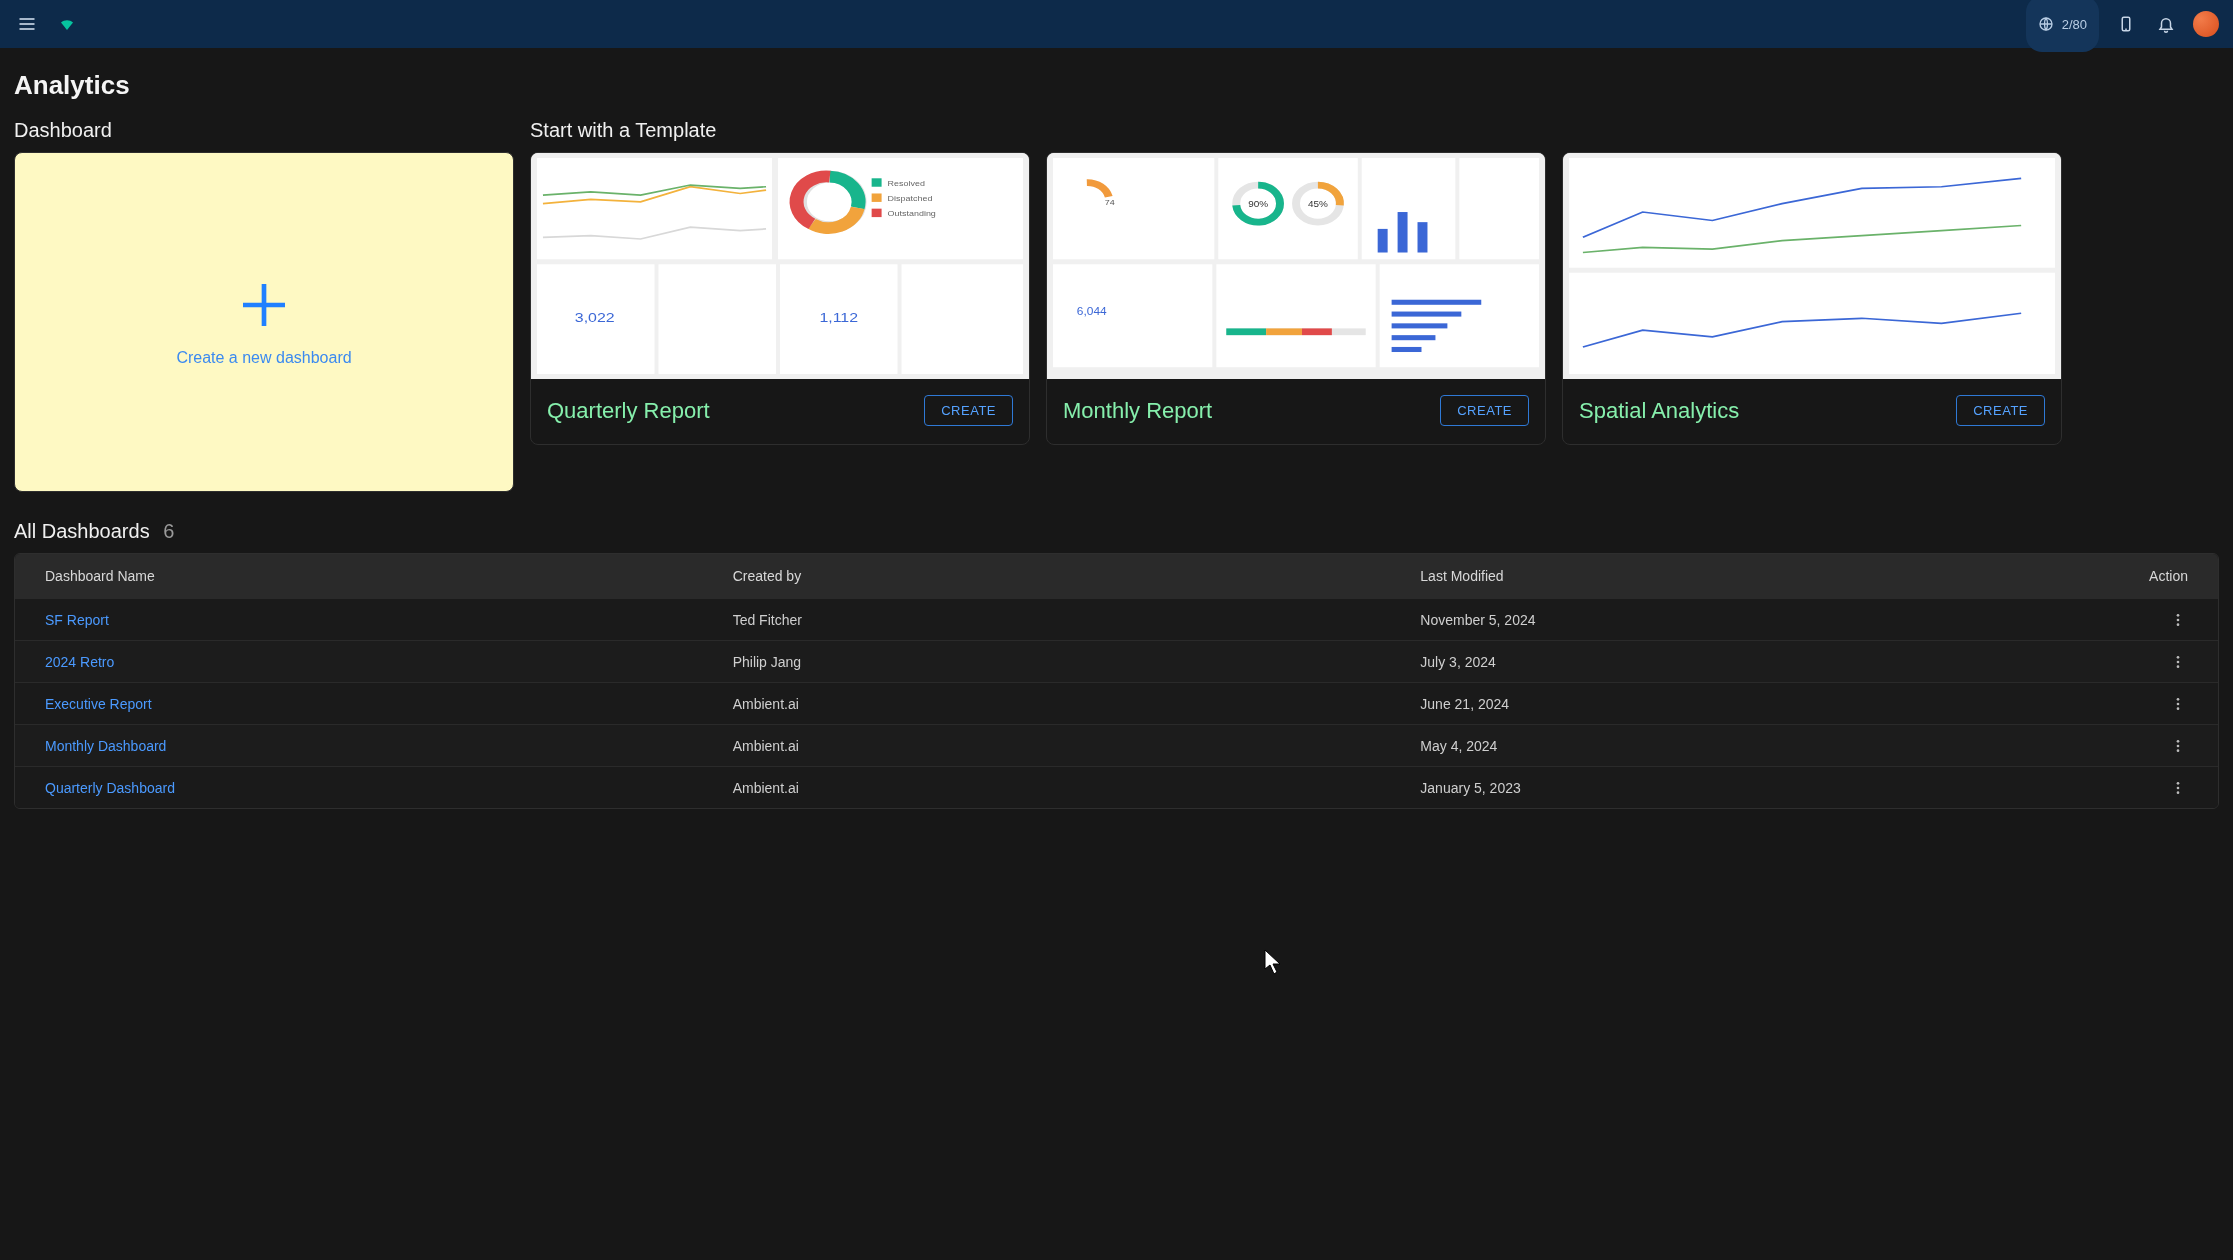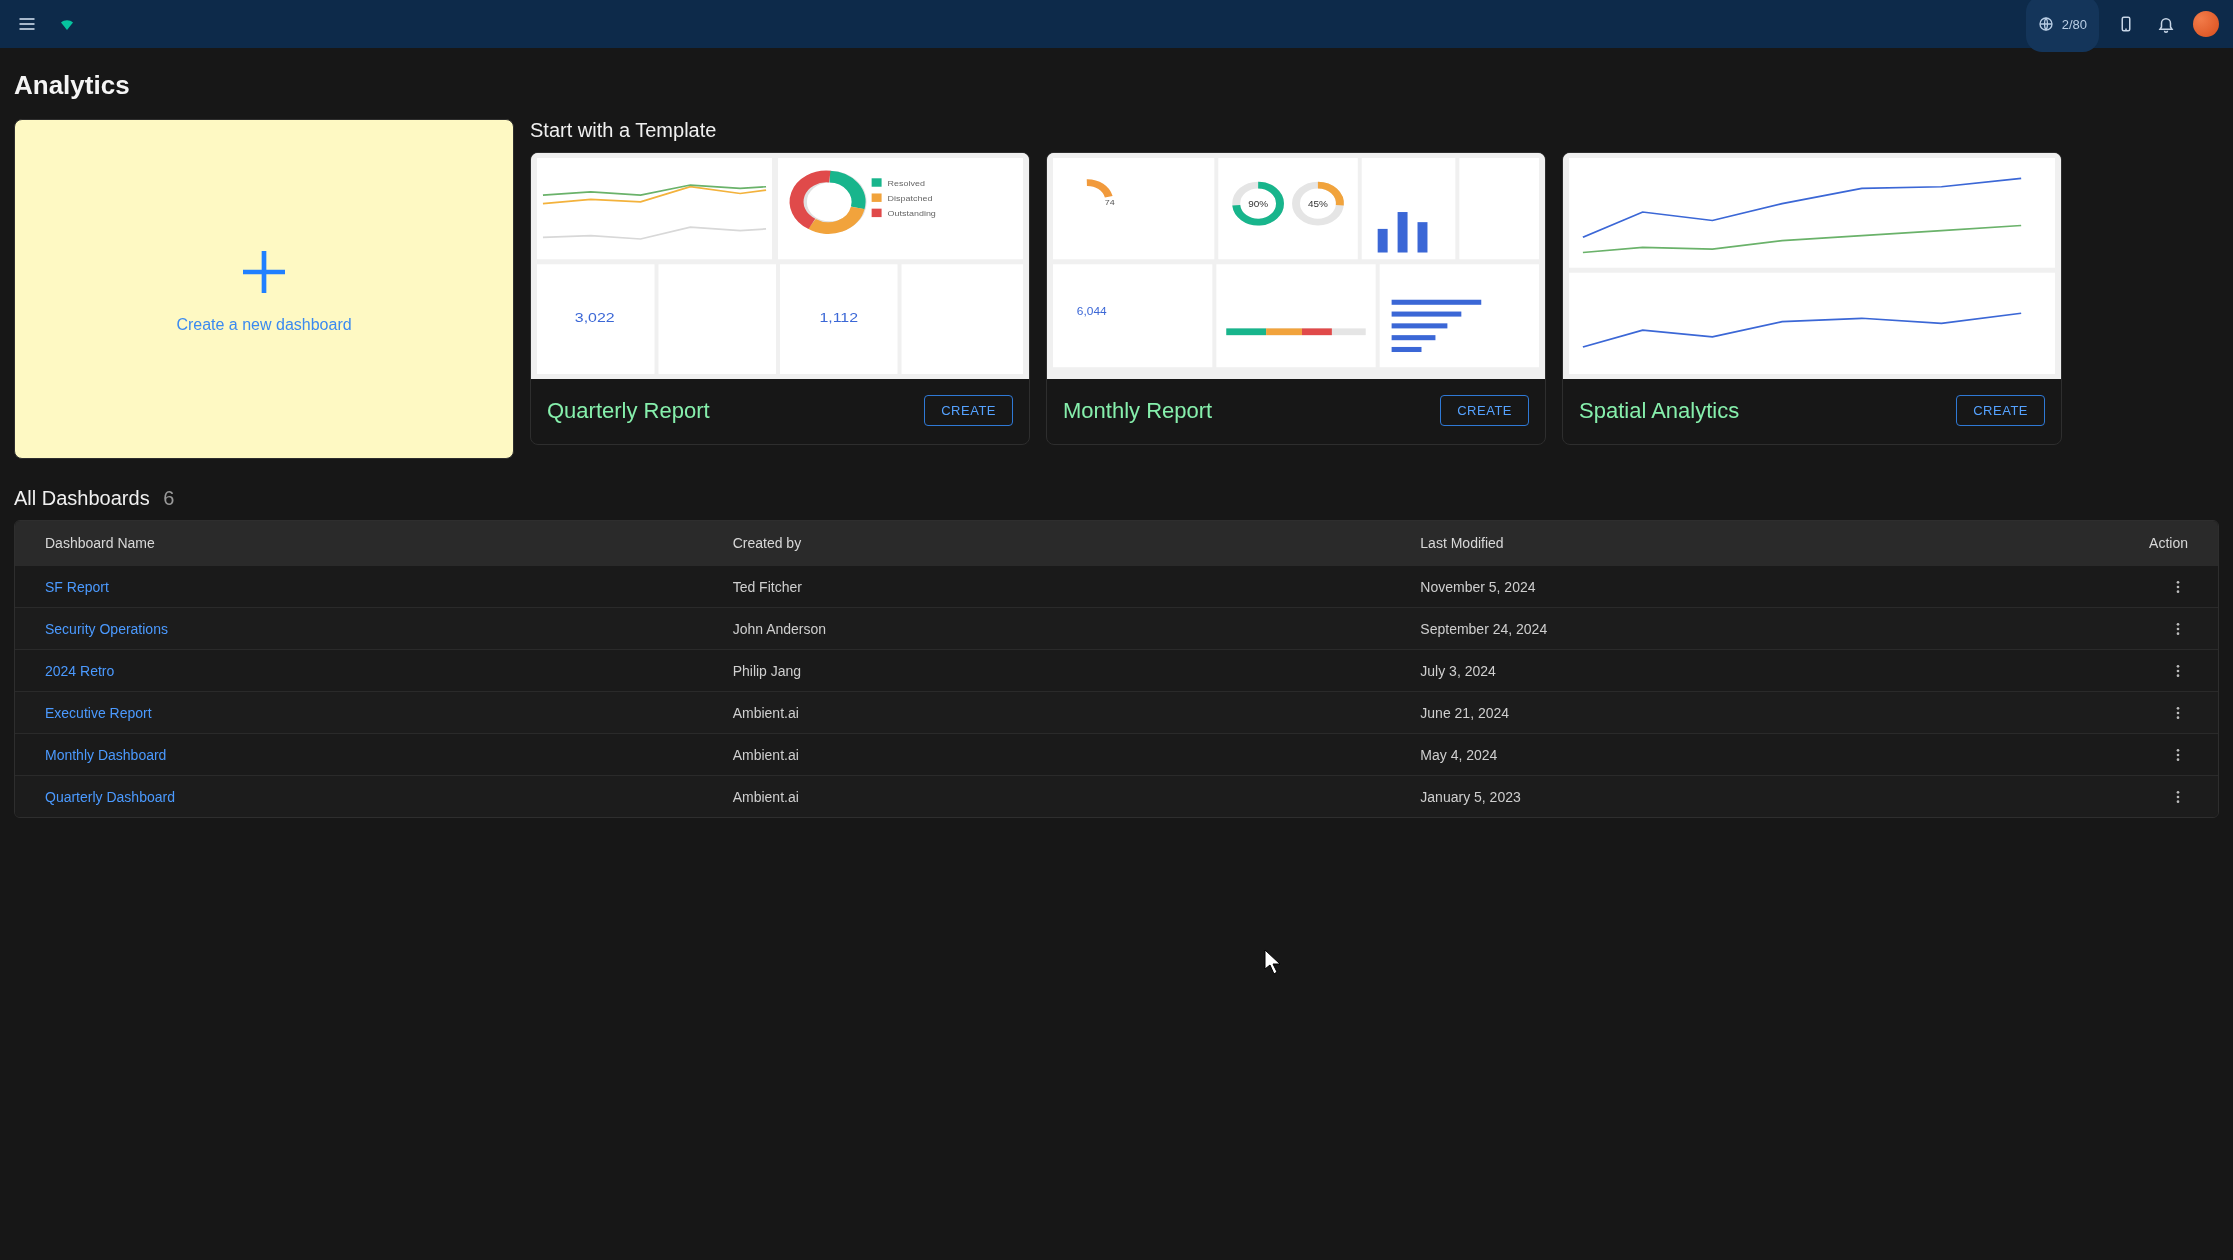--- a/index.html
+++ b/index.html
@@ -236,20 +236,21 @@
     <span class="avatar"></span>
   </div>
 </div>
 
 <div class="page">
   <div class="page-title">Analytics</div>
 
   <div class="row">
 
     <div class="new-dash-wrap">
+      <div class="section-heading">Dashboard</div>
       <div class="new-dash">
         <svg class="plus-big" viewBox="0 0 24 24" fill="none" stroke="currentColor" stroke-width="2">
           <line x1="12" y1="3" x2="12" y2="21"></line>
             <line x1="3" y1="12" x2="21" y2="12"></line>
         </svg>
         <div class="label">Create a new dashboard</div>
       </div>
     </div>
 
     <div class="templates-wrap">
@@ -375,34 +376,20 @@
             <span class="kebab">
               <svg viewBox="0 0 24 24" width="16" height="16" fill="currentColor">
                 <circle cx="12" cy="5" r="2"></circle>
                 <circle cx="12" cy="12" r="2"></circle>
                 <circle cx="12" cy="19" r="2"></circle>
               </svg>
             </span>
           </div>
         </div>
         <div class="dash-row">
-          <div class="name">Security Operations</div>
-          <div>John Anderson</div>
-          <div>September 24, 2024</div>
-          <div class="action">
-            <span class="kebab">
-              <svg viewBox="0 0 24 24" width="16" height="16" fill="currentColor">
-                <circle cx="12" cy="5" r="2"></circle>
-                <circle cx="12" cy="12" r="2"></circle>
-                <circle cx="12" cy="19" r="2"></circle>
-              </svg>
-            </span>
-          </div>
-        </div>
-        <div class="dash-row">
           <div class="name">2024 Retro</div>
           <div>Philip Jang</div>
           <div>July 3, 2024</div>
           <div class="action">
             <span class="kebab">
               <svg viewBox="0 0 24 24" width="16" height="16" fill="currentColor">
                 <circle cx="12" cy="5" r="2"></circle>
                 <circle cx="12" cy="12" r="2"></circle>
                 <circle cx="12" cy="19" r="2"></circle>
               </svg>

